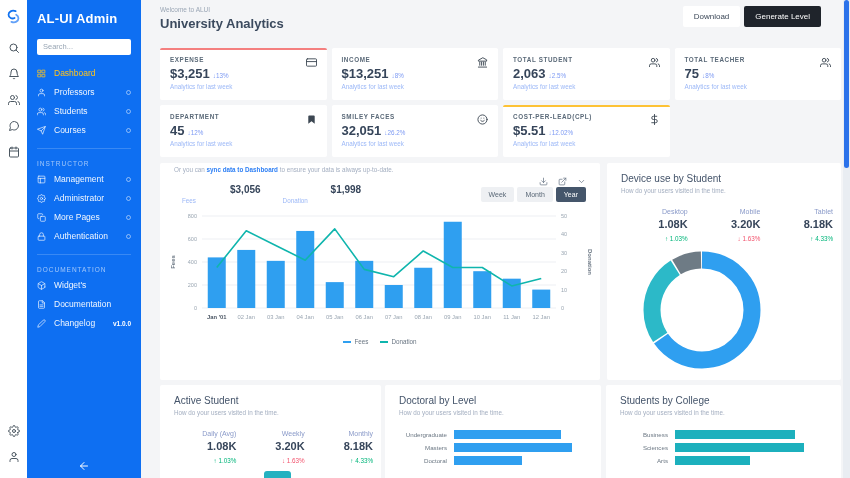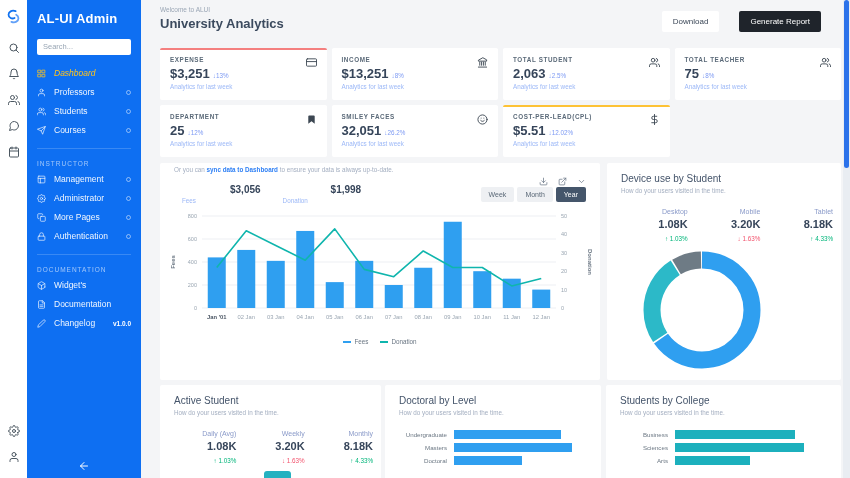--- a/index.html
+++ b/index.html
@@ -19,34 +19,34 @@
   .sidebar { position:absolute; left:27px; top:0; width:114px; height:478px; background:#0e6ff2; color:#fff; z-index:2; }
   .brand { font-size:13px; font-weight:bold; padding:11px 10px 9px; letter-spacing:.2px; }
   .search-wrap { padding:0 10px; }
   .search-wrap input { width:100%; height:16px; border:none; border-radius:2px; font-size:7.5px; padding:0 6px;
     font-family:"Liberation Sans",sans-serif; color:#333; outline:none; }
   .search-wrap input::placeholder { color:#9aa7b5; }
   .menu { margin-top:9px; }
   .menu-item { display:flex; align-items:center; height:19px; padding:0 10px; font-size:8.5px;
     color:rgba(255,255,255,.94); cursor:pointer; }
   .mi-ic { width:9px; height:9px; margin-right:8px; color:rgba(255,255,255,.85); flex:none; }
-  .menu-item.active, .menu-item.active .mi-ic { color:#ffc41d;font-style:italic; }
+  .menu-item.active, .menu-item.active .mi-ic { color:#ffc41d; }
   .sub-dot { margin-left:auto; width:5px; height:5px; border:1px solid rgba(255,255,255,.5); border-radius:50%; flex:none; }
   .side-divider { height:1px; background:rgba(255,255,255,.18); margin:8px 10px; }
   .section-label { font-size:6.5px; letter-spacing:1px; color:rgba(255,255,255,.6); padding:3px 10px 3px; }
   .version-badge { margin-left:auto; font-size:6.5px; font-weight:bold; color:#fff; }
   .collapse-btn { position:absolute; bottom:6px; left:50%; transform:translateX(-50%); width:12px; height:12px;
     color:#fff; cursor:pointer; }
 
   
   .main { position:absolute; left:141px; top:0; width:702px; height:478px; }
   .topbar { position:absolute; left:19px; right:22px; top:6px; display:flex; justify-content:space-between; align-items:flex-start; }
   .welcome { font-size:6.5px; color:#9aa6b5; margin-bottom:3px; }
   .page-title { font-size:13px; color:#3b4a5e; font-weight:bold; }
-  .actions { display:flex; gap:20px; margin-top:5px; }
+  .actions { display:flex; gap:4px; }
   .btn { border:none; border-radius:2px; font-size:8px; padding:6px 11px; cursor:pointer;
     font-family:"Liberation Sans",sans-serif; }
   .btn-light { background:#fff; color:#3c4858; }
   .btn-dark { background:#1f242b; color:#fff; }
 
   
   .stats-grid { position:absolute; left:19px; top:48px; width:681px; display:grid;
     grid-template-columns:repeat(4,1fr); gap:5px; }
   .stat-card { background:#fff; border-radius:2px; height:52px; padding:6px 10px; position:relative;
     border-top:2px solid #fff; }
@@ -295,21 +295,21 @@
 
 <main class="main">
 
   <div class="topbar">
     <div>
       <div class="welcome">Welcome to ALUI</div>
       <div class="page-title">University Analytics</div>
     </div>
     <div class="actions">
       <button class="btn btn-light">Download</button>
-      <button class="btn btn-dark">Generate Report</button>
+      <button class="btn btn-dark">Generate Level</button>
     </div>
   </div>
 
   <section class="stats-grid">
     <div class="stat-card" style="border-top:2px solid #f47f7f">
       <div class="stat-label">EXPENSE</div>
       <span class="stat-icon ic">
           <svg viewBox="0 0 24 24" fill="none" stroke="currentColor" stroke-width="2" stroke-linecap="round" stroke-linejoin="round">
             <rect x="1" y="4" width="22" height="16" rx="2"></rect>
             <line x1="1" y1="10" x2="23" y2="10"></line>
@@ -359,21 +359,21 @@
       <div class="stat-value"><span>75</span><span class="stat-delta"><span>↓</span><span>8%</span></span></div>
       <div class="stat-note">Analytics for last week</div>
     </div>
     <div class="stat-card">
       <div class="stat-label">DEPARTMENT</div>
       <span class="stat-icon ic">
           <svg viewBox="0 0 24 24" fill="currentColor">
             <path d="M19 21l-7-5-7 5V5a2 2 0 0 1 2-2h10a2 2 0 0 1 2 2z"></path>
           </svg>
         </span>
-      <div class="stat-value"><span>25</span><span class="stat-delta"><span>↓</span><span>12%</span></span></div>
+      <div class="stat-value"><span>45</span><span class="stat-delta"><span>↓</span><span>12%</span></span></div>
       <div class="stat-note">Analytics for last week</div>
     </div>
     <div class="stat-card">
       <div class="stat-label">SMILEY FACES</div>
       <span class="stat-icon ic">
           <svg viewBox="0 0 24 24" fill="none" stroke="currentColor" stroke-width="2" stroke-linecap="round" stroke-linejoin="round">
             <circle cx="12" cy="12" r="10"></circle>
             <path d="M8 14s1.5 2 4 2 4-2 4-2"></path>
             <line x1="9" y1="9" x2="9.01" y2="9"></line>
             <line x1="15" y1="9" x2="15.01" y2="9"></line>

